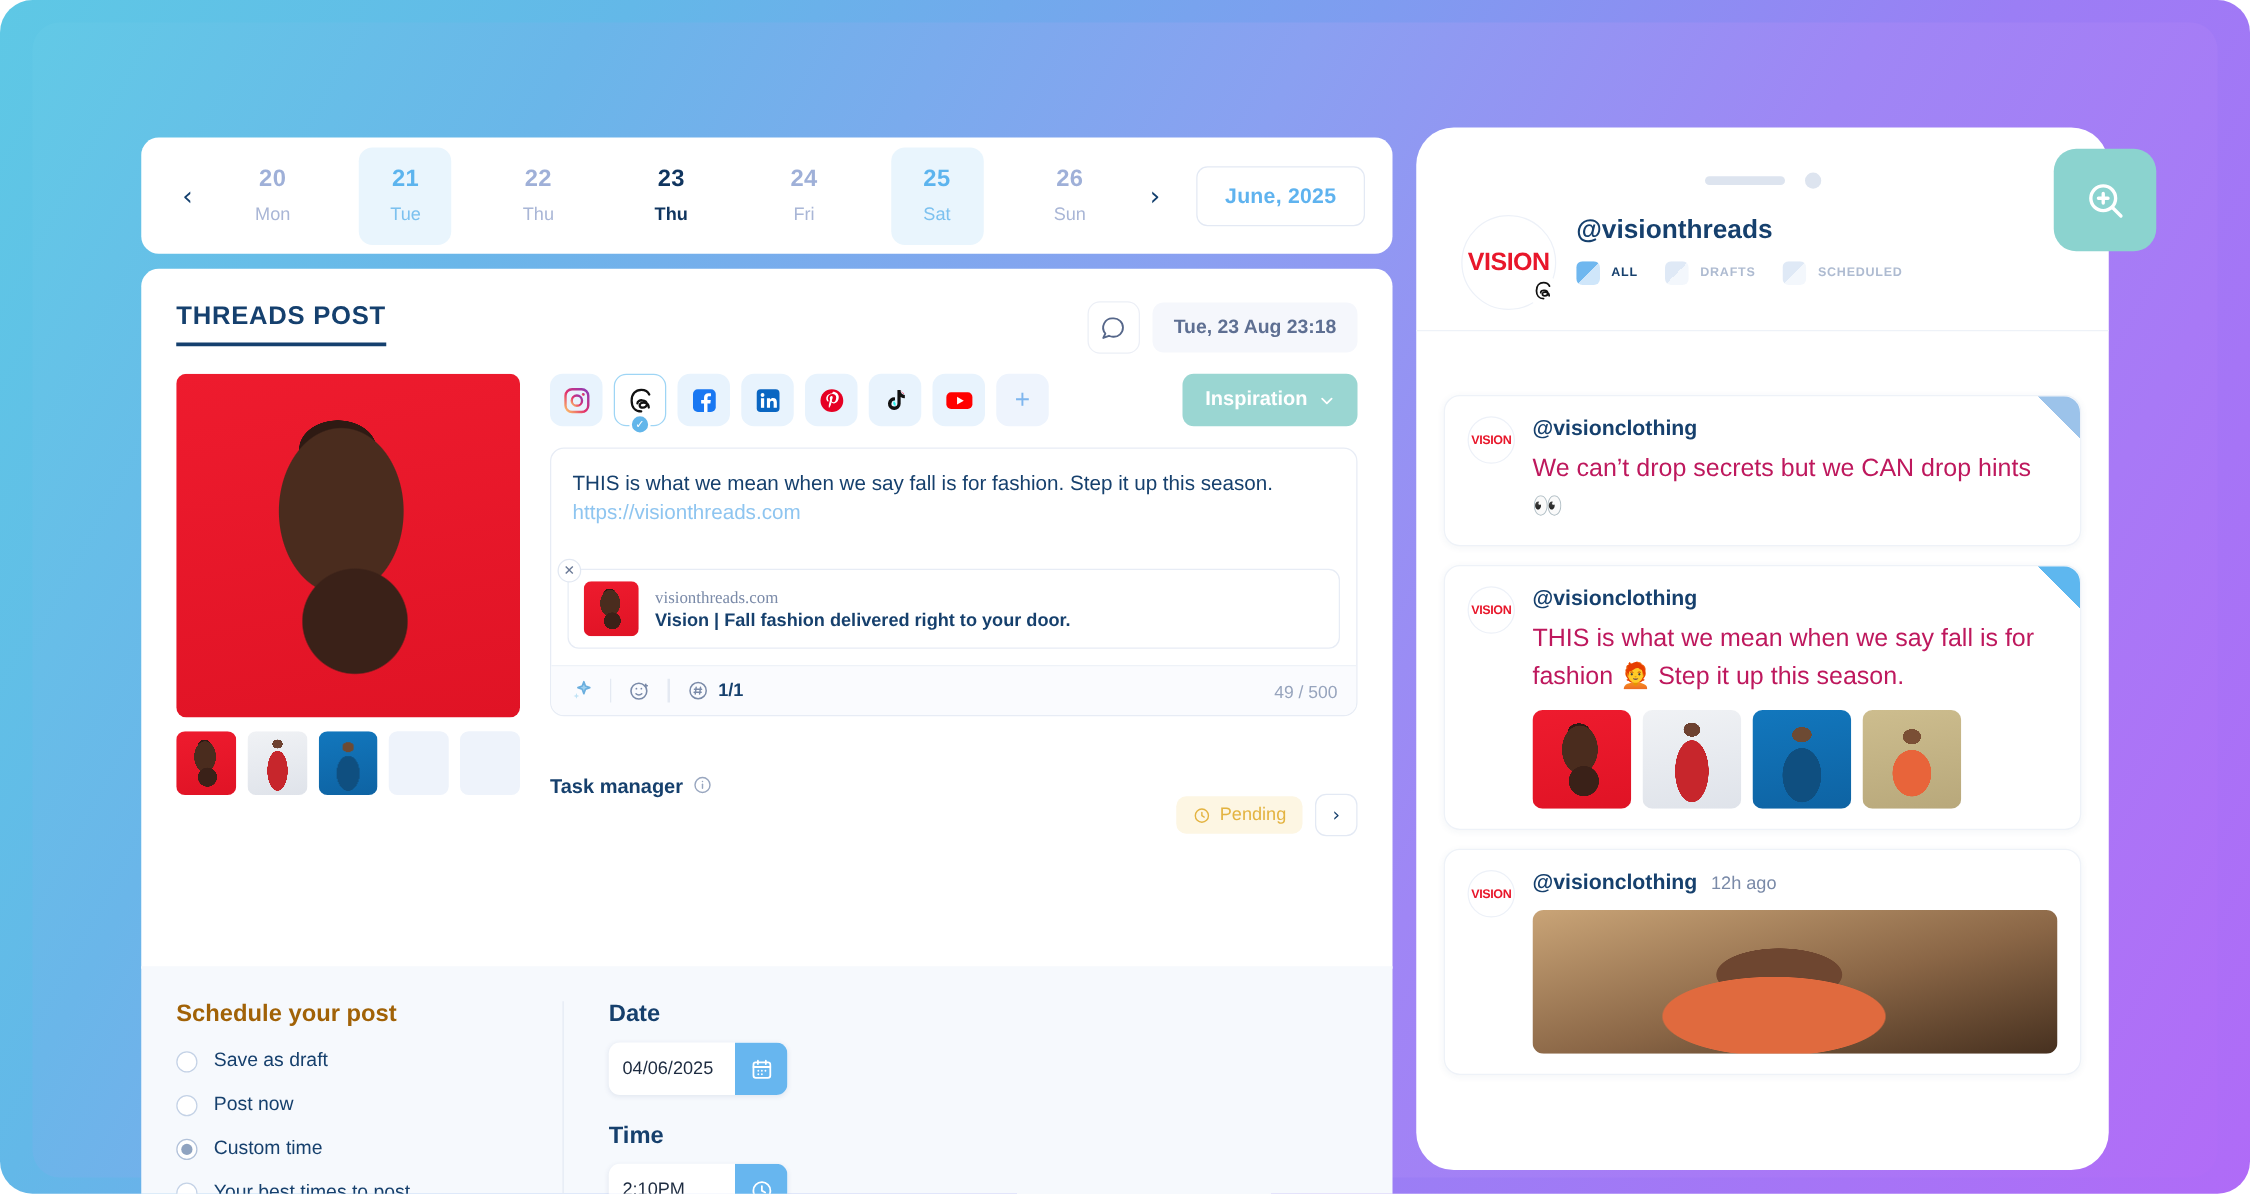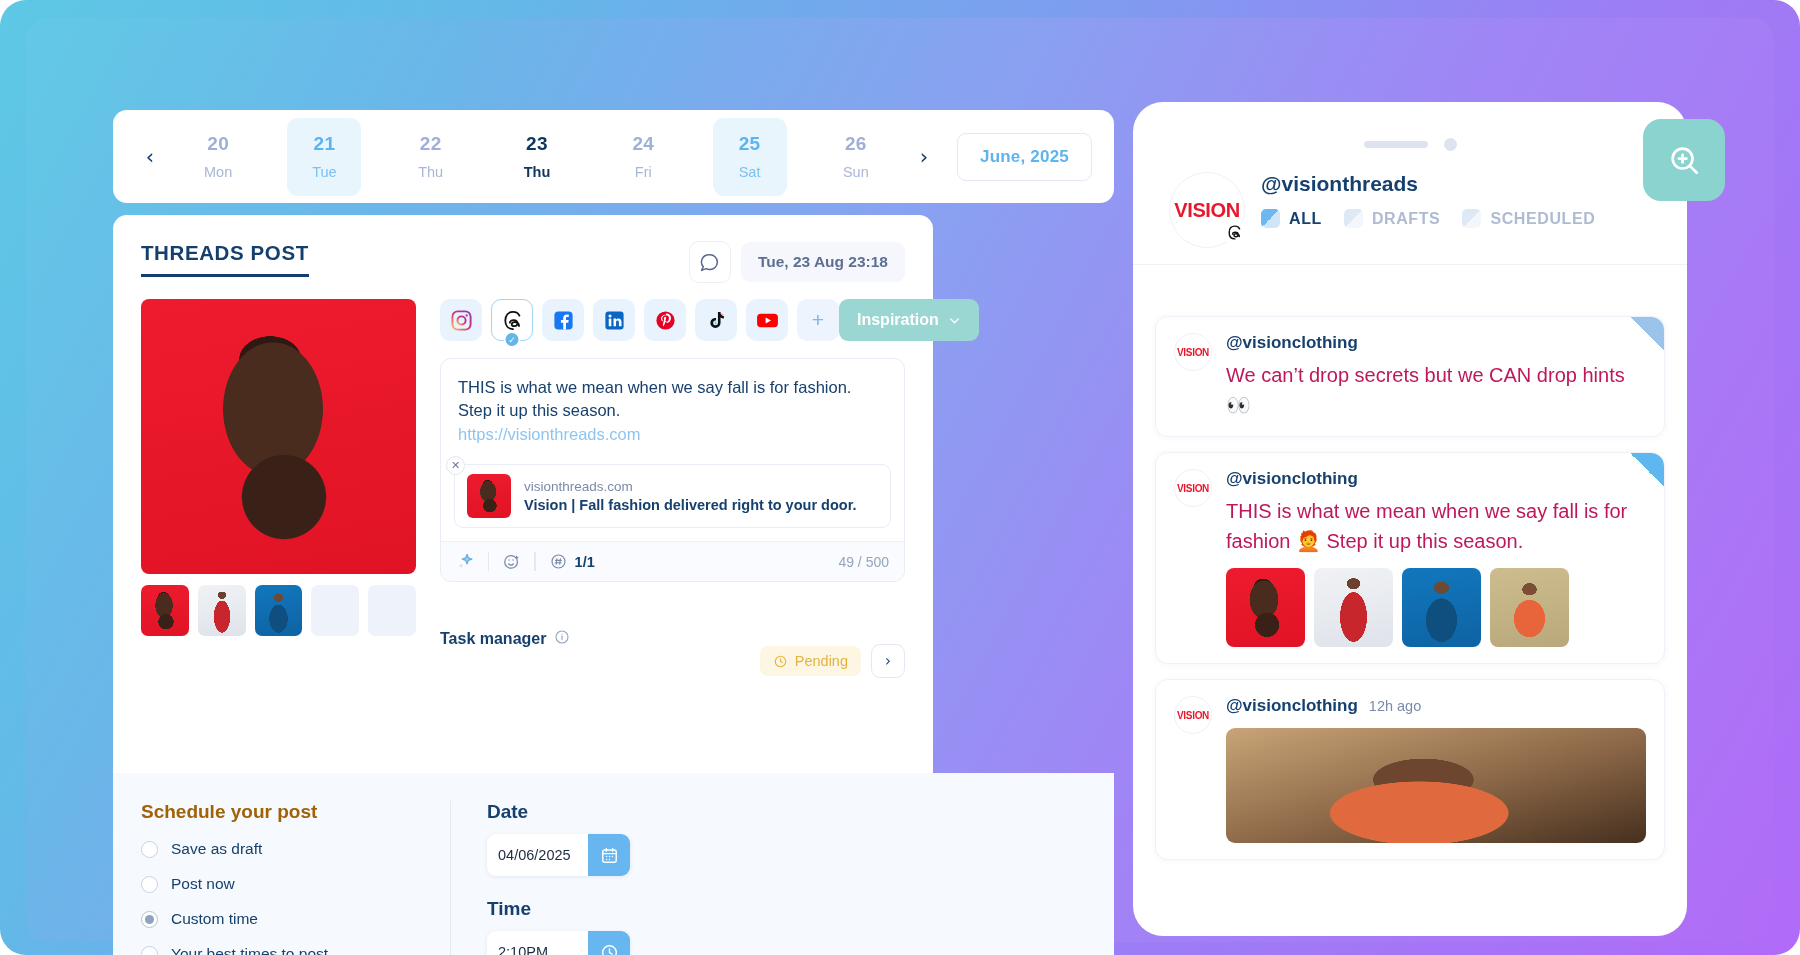--- a/index.html
+++ b/index.html
@@ -64,21 +64,21 @@
     flex: 0 0 auto; margin-left: 18px;
     padding: 13px 22px; border: 1.4px solid #e3e9f4;
     border-radius: 9px; background: #fff;
     color: #5fb3ef; font-size: 17px; font-weight: 700;
     cursor: pointer; letter-spacing: .2px;
   }
 
   
   .editor {
     position: absolute; left: 0; top: 105px;
-    width: 820px; height: 560px;
+    width: 1001px; height: 560px;
     background: #ffffff;
     border-radius: 14px 14px 0 0;
     padding: 26px 28px 0 28px;
   }
   .editor-head { display: flex; align-items: flex-start; }
   .tab-title {
     font-size: 20.5px; font-weight: 700; color: #15406e;
     letter-spacing: .6px; padding-bottom: 9px;
     border-bottom: 3px solid #15406e; cursor: pointer;
   }
@@ -149,21 +149,21 @@
   }
   .lp-close {
     position: absolute; left: -9px; top: -9px;
     width: 19px; height: 19px; border-radius: 50%;
     background: #fff; border: 1.2px solid #e2e8f2;
     display: flex; align-items: center; justify-content: center;
     font-size: 11px; color: #6b7a97; cursor: pointer;
     font-family: "DejaVu Sans", sans-serif;
   }
   .lp-thumb { width: 44px; height: 44px; border-radius: 6px; overflow: hidden; background: #e8162c; flex: 0 0 auto; }
-  .lp-domain { font-size: 13.5px; color: #7a8aa8; }
+  .lp-domain { font-size: 13.5px; color: #7a8aa8; font-family: Liberation Serif, serif; }
   .lp-title { font-size: 14.5px; color: #16406d; font-weight: 700; margin-top: 3px; }
   .compose-toolbar {
     border-top: 1.4px solid #eef2f8; background: #fafbfe;
     display: flex; align-items: center; gap: 0; padding: 10px 15px;
   }
   .tb-item { display: flex; align-items: center; justify-content: center; padding: 0 13px; cursor: pointer; }
   .tb-item:first-child { padding-left: 0; }
   .tb-sep { width: 1.3px; height: 19px; background: #e4e9f2; }
   .tb-count { font-size: 14.5px; color: #16406d; font-weight: 700; margin-left: 7px; }
   .tb-right { margin-left: auto; font-size: 14px; color: #97a4bd; }
@@ -261,21 +261,21 @@
     border-radius: 50%; background: #fff;
     display: flex; align-items: center; justify-content: center;
   }
   .handle-lg { font-size: 21px; font-weight: 700; color: #16406d; }
   .filters { display: flex; align-items: center; gap: 22px; margin-top: 13px; }
   .filter { display: flex; align-items: center; gap: 9px; cursor: pointer; }
   .filter .sw { width: 19px; height: 19px; border-radius: 5px; background: #eef3fa; overflow: hidden; }
   .filter .sw i { display: block; width: 100%; height: 100%;
     background: linear-gradient(135deg, #dfe9f6 0 50%, #f3f7fc 50% 100%); }
   .filter.on .sw i { background: linear-gradient(135deg, #6fb7ef 0 50%, #cfe6fa 50% 100%); }
-  .filter .lb { font-size: 16px; font-weight: 700; color: #aebbd1; letter-spacing: .6px; }
+  .filter .lb { font-size: 10px; font-weight: 700; color: #aebbd1; letter-spacing: .6px; }
   .filter.on .lb { color: #16406d; }
 
   .feed {
     position: absolute; left: 0; top: 200px; width: 554px; height: 634px;
     padding: 14px 22px 0 22px; overflow: hidden;
   }
   .post {
     background: #fff; border: 1.4px solid #eef2f8; border-radius: 13px;
     padding: 16px 18px; margin-bottom: 15px; position: relative;
     box-shadow: 0 1px 6px rgba(40,70,120,.05);

